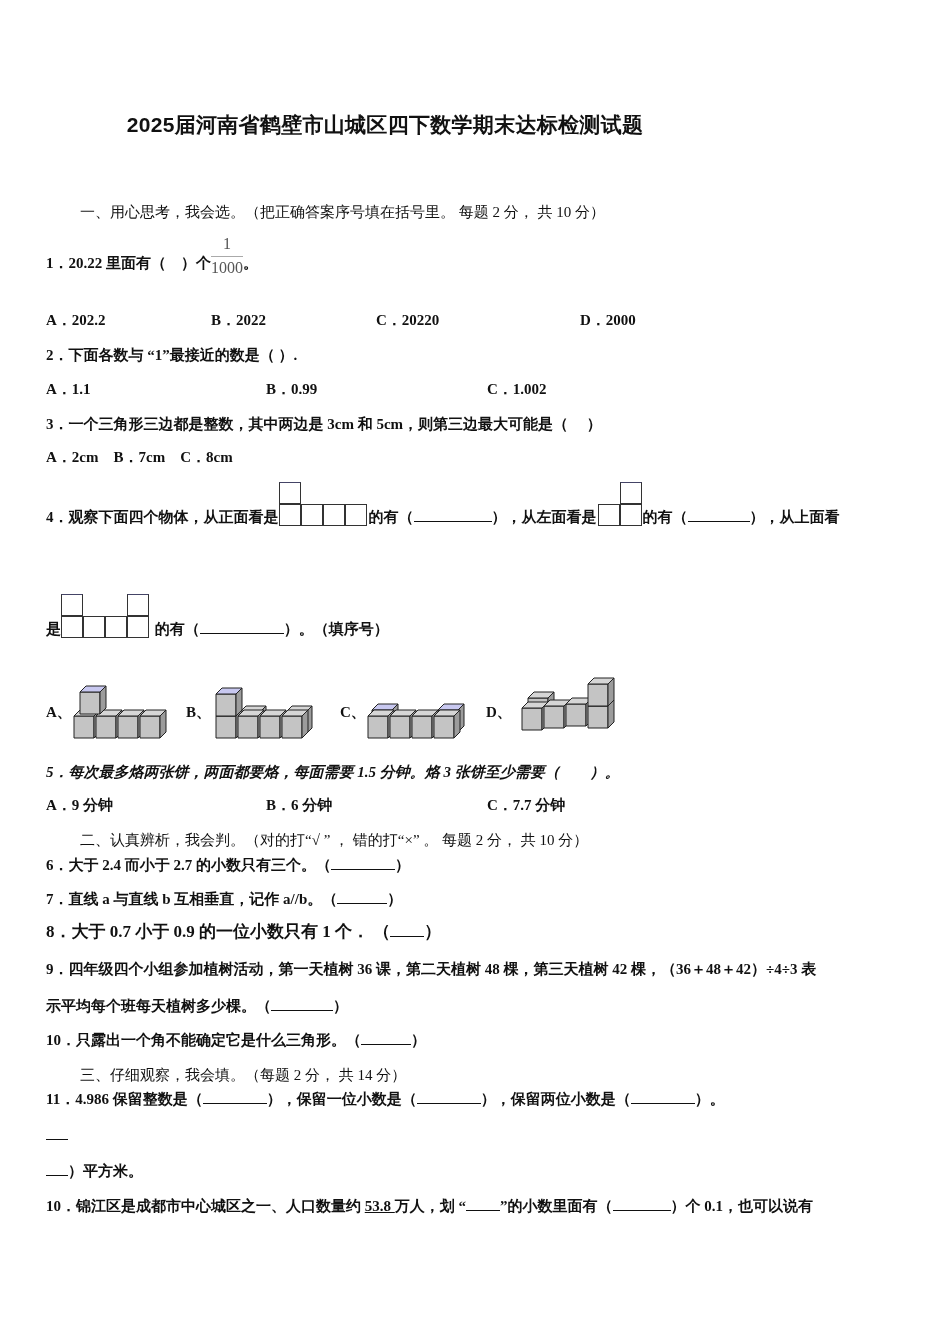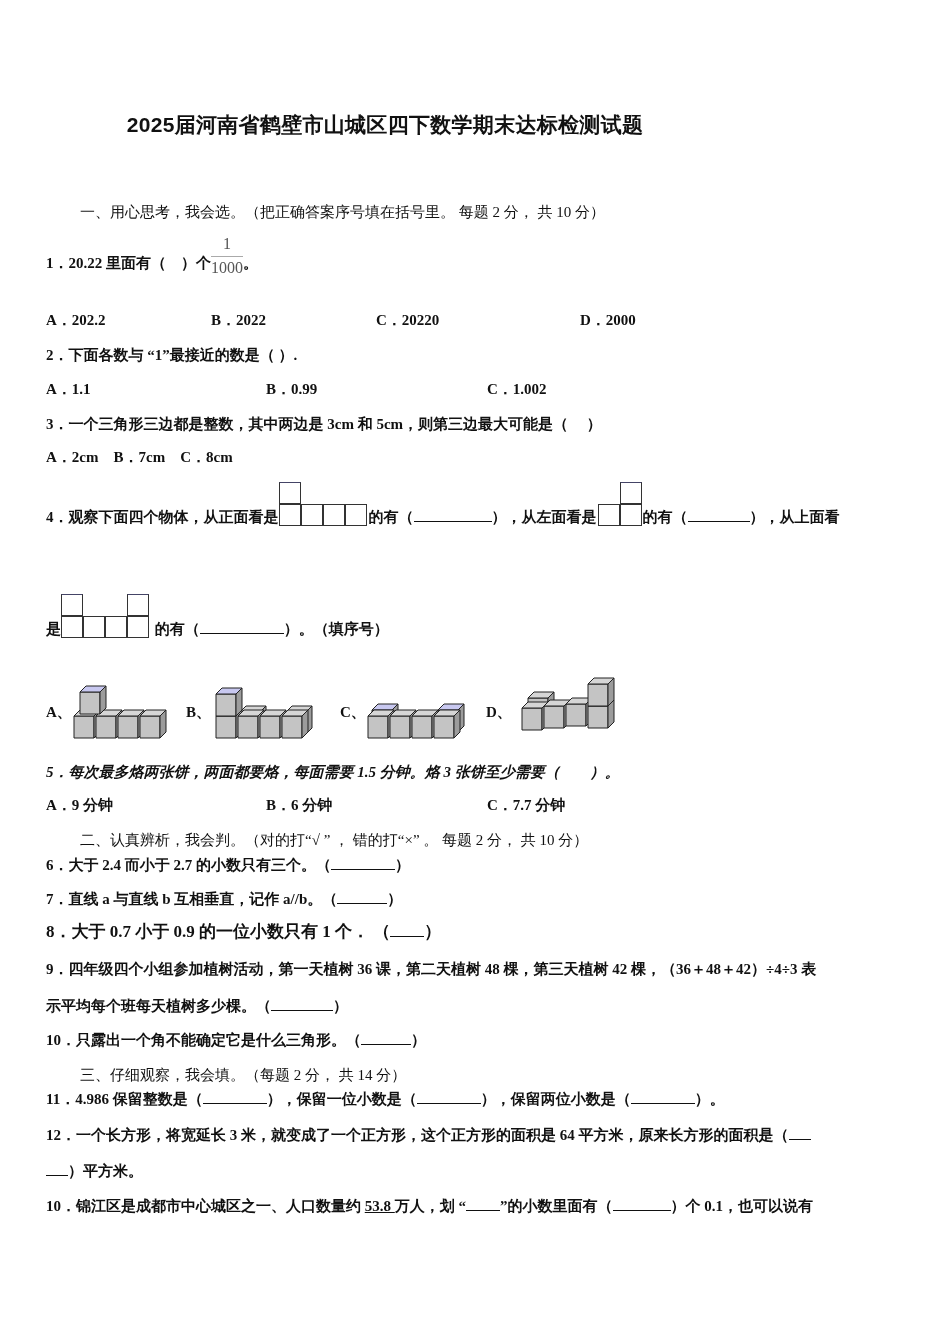--- a/index.html
+++ b/index.html
@@ -165,21 +165,21 @@
   <span>10．只露出一个角不能确定它是什么三角形。（</span><span class="blank" style="width:50px;"></span><span>）</span>
 </div>
 
 <div class="abs line section" style="top:1065px;">三、仔细观察，我会填。（每题 2 分， 共 14 分）</div>
 
 <div class="abs line" style="top:1089px;">
   <span>11．4.986 保留整数是（</span><span class="blank" style="width:64px;"></span><span>），保留一位小数是（</span><span class="blank" style="width:64px;"></span><span>），保留两位小数是（</span><span class="blank" style="width:64px;"></span><span>）。</span>
 </div>
 
 <div class="abs line" style="top:1125px;">
-  <span>12．一个长方形，将宽延长 3 米，就变成了一个正方形，这个正方形的面积是 64 平方米，原来长方形的面积是（</span><span class="blank" style="width:22px;"></span>
+  <span class="blank" style="width:22px;"></span>
 </div>
 <div class="abs line" style="top:1161px;">
   <span class="blank" style="width:22px;"></span><span>）平方米。</span>
 </div>
 
 <div class="abs line" style="top:1196px;">
   <span>10．锦江区是成都市中心城区之一、人口数量约 </span><span class="und">53.8 </span><span>万人，划 “</span><span class="blank" style="width:34px;"></span><span>”的小数里面有（</span><span class="blank" style="width:58px;"></span><span>）个 0.1，也可以说有</span>
 </div>
 
 </body></html>

